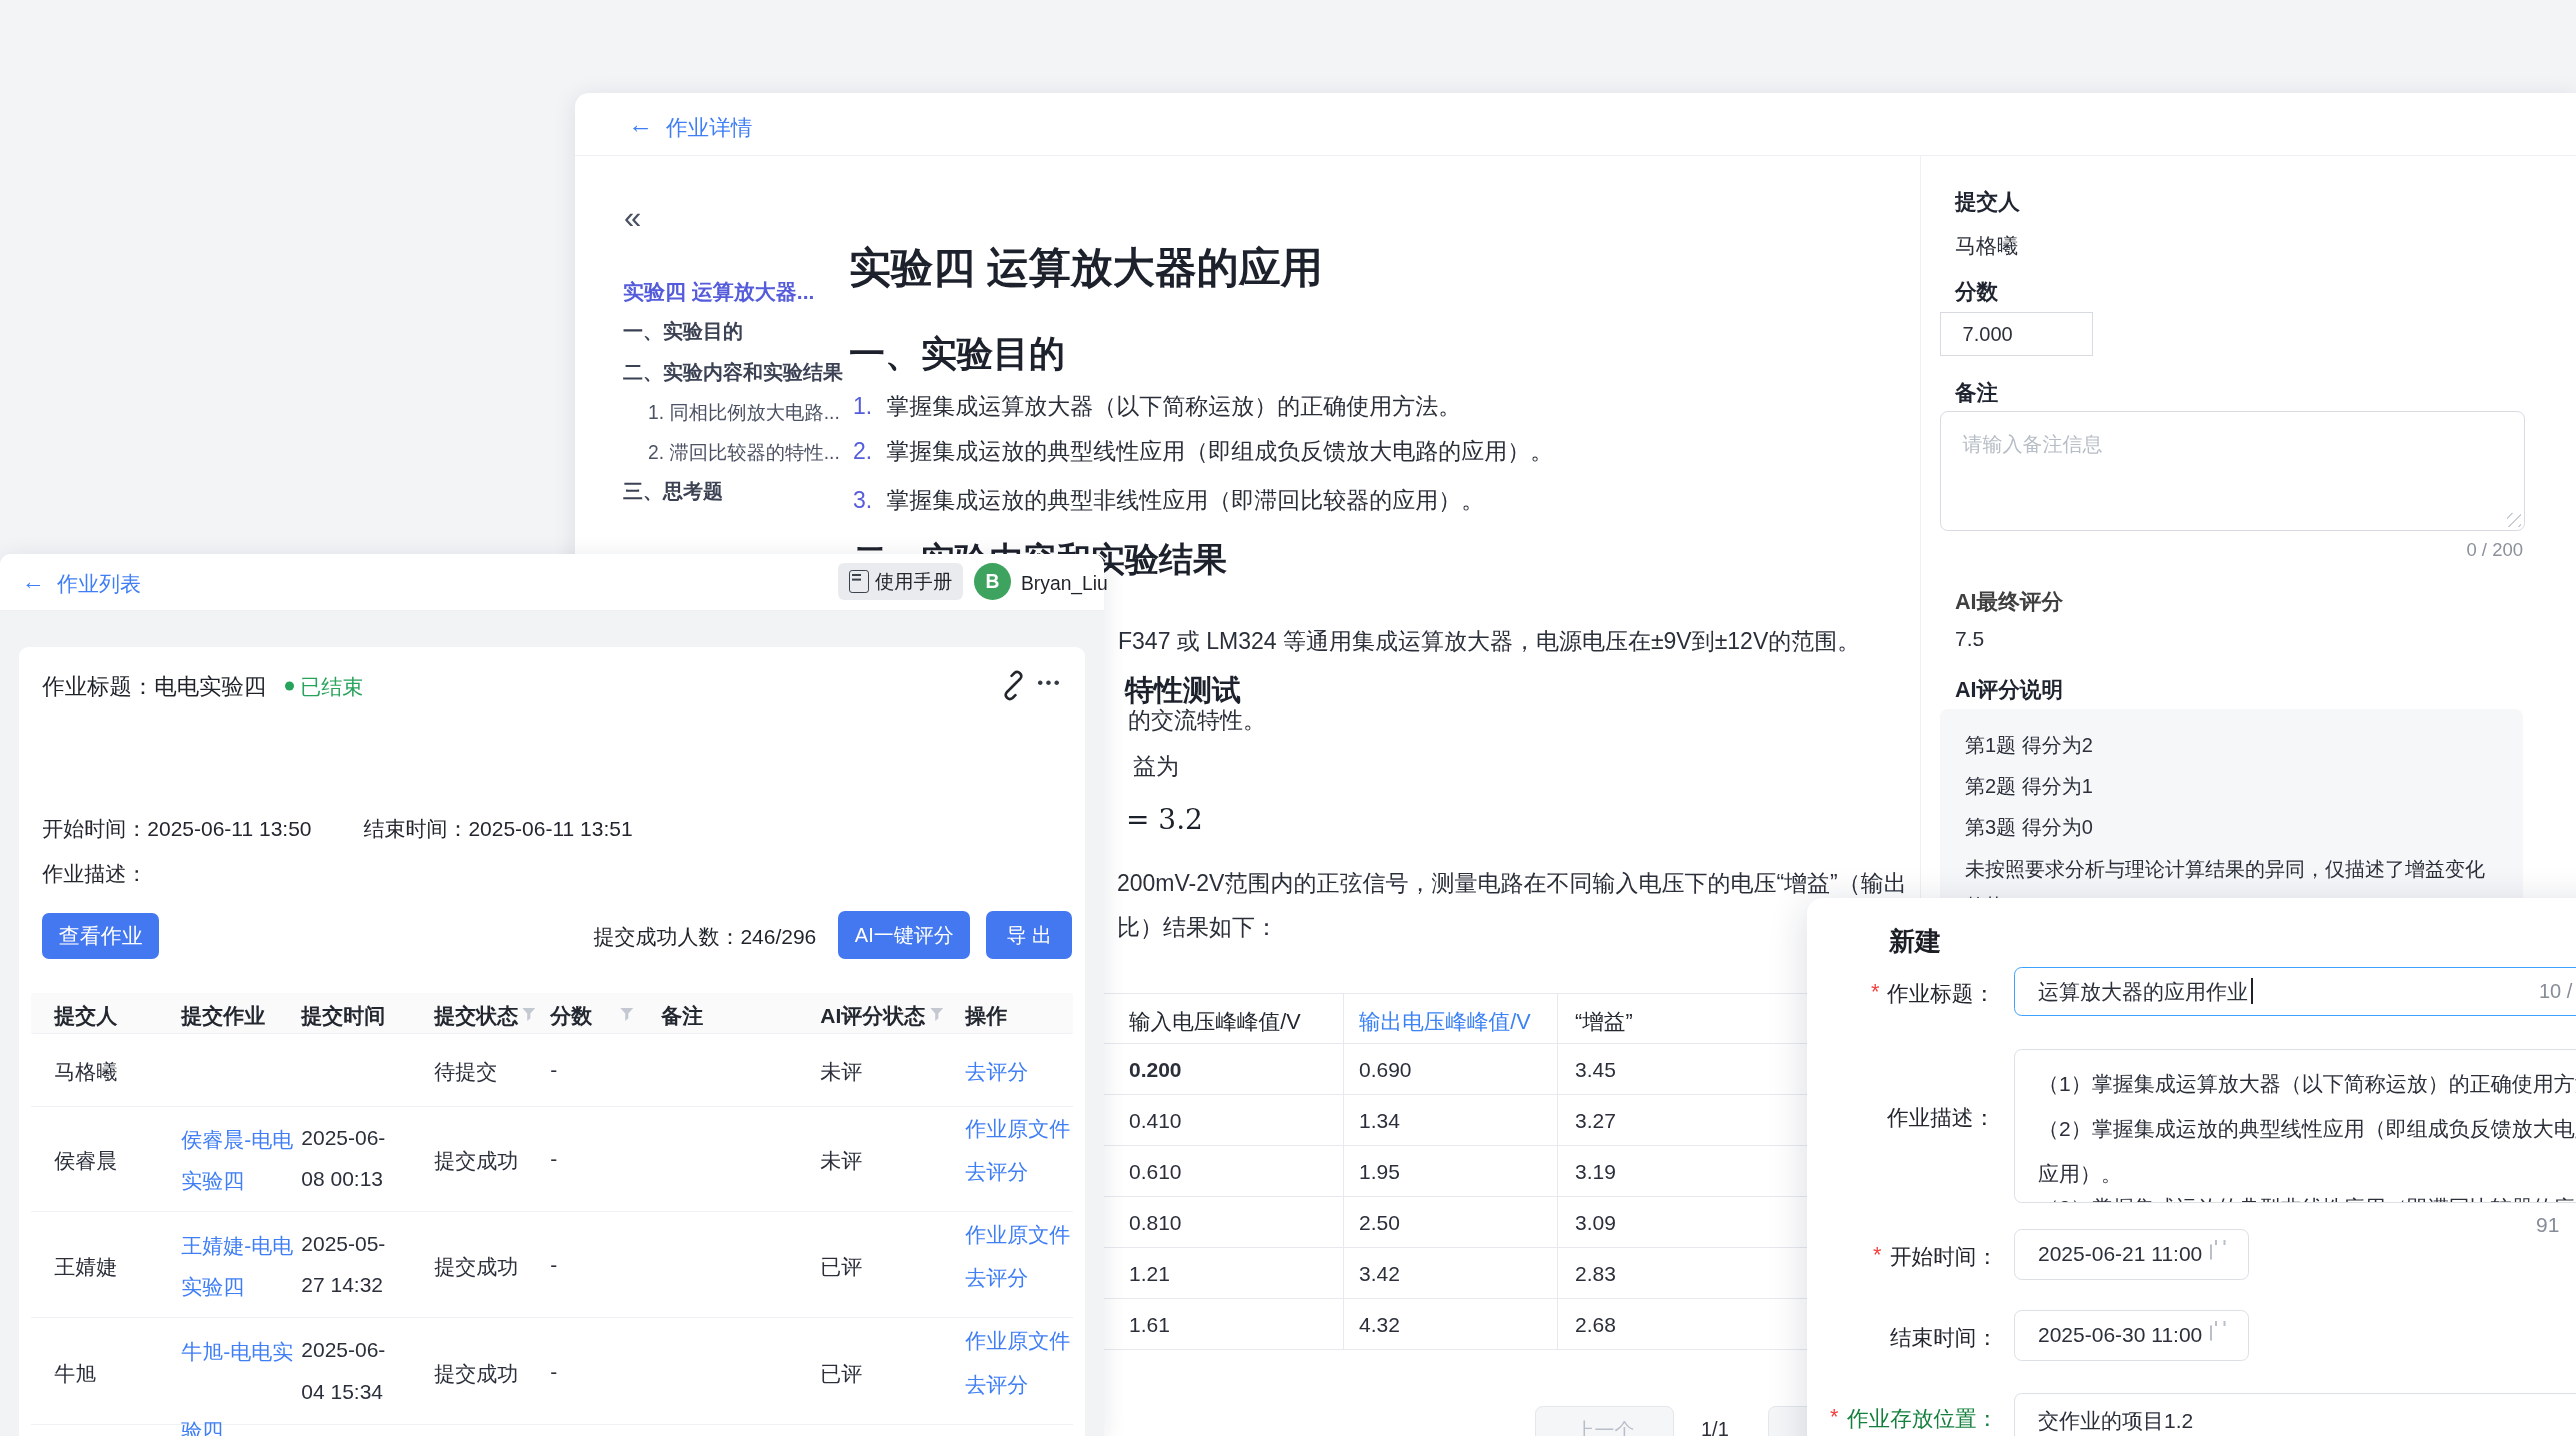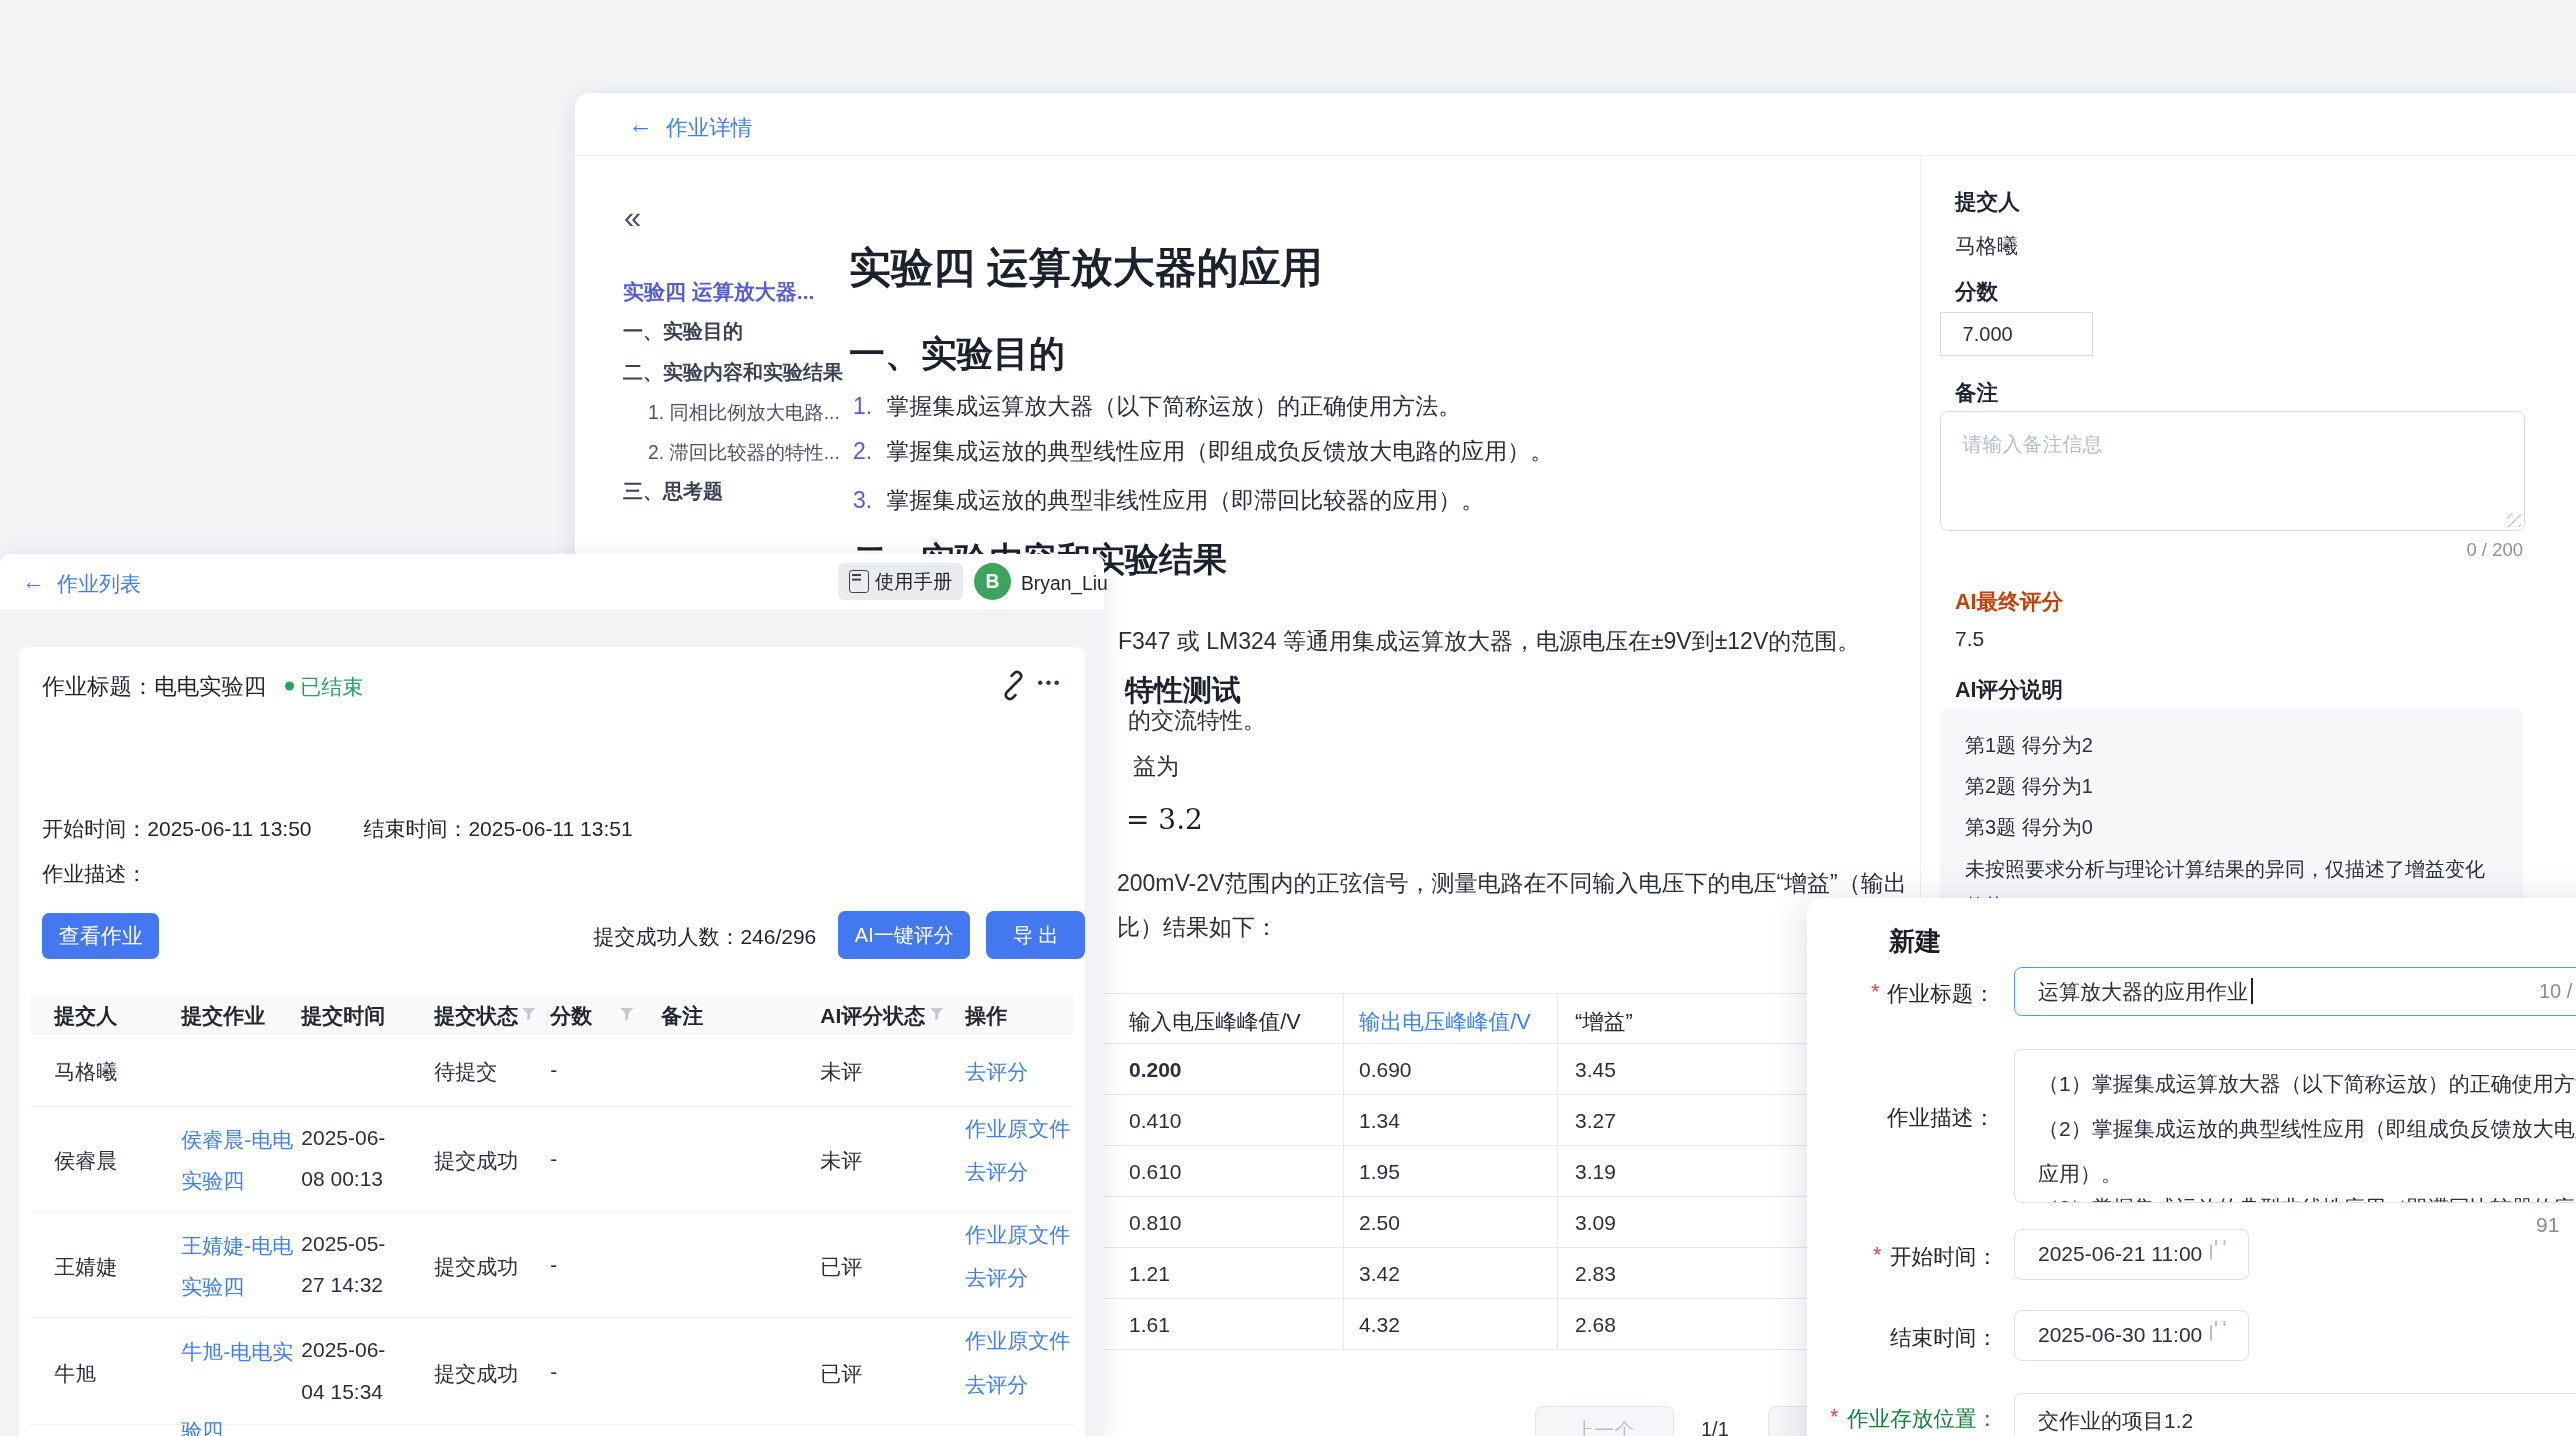--- a/index.html
+++ b/index.html
@@ -139,21 +139,21 @@
   <div class="ab b" style="left:1380px;top:184px;font-size:21.6px;color:#1f2430;">分数</div>
   <div class="ab inputbox" style="left:1365px;top:219px;width:151px;height:42px;">
     <div class="ab" style="left:21.6px;top:10px;font-size:20px;">7.000</div>
   </div>
   <div class="ab b" style="left:1380px;top:285px;font-size:21.6px;color:#1f2430;">备注</div>
   <div class="ab inputbox" style="left:1365px;top:318px;width:583px;height:118px;border-radius:7.7px;">
     <div class="ab" style="left:21.6px;top:18.5px;font-size:20px;color:#b7bdc6;">请输入备注信息</div>
     <div class="ab resize-handle" style="right:3.1px;bottom:3.1px;"></div>
   </div>
   <div class="ab" style="left:1365px;top:446px;width:583px;text-align:right;font-size:18.5px;color:#8b919b;">0 / 200</div>
-  <div class="ab b" style="left:1380px;top:494px;font-size:21.6px;color:#c2410c;">AI最终评分</div>
+  <div class="ab b" style="left:1380px;top:494px;font-size:21.6px;color:#404040;">AI最终评分</div>
   <div class="ab" style="left:1380px;top:534px;font-size:21px;">7.5</div>
   <div class="ab b" style="left:1380px;top:582px;font-size:21.6px;color:#1f2430;">AI评分说明</div>
   <div class="ab" style="left:1365px;top:616px;width:583px;height:263px;background:#f6f7f9;border-radius:7.7px;overflow:hidden;">
     <div class="ab" style="left:25px;top:23px;font-size:20px;">第1题 得分为2</div>
     <div class="ab" style="left:25px;top:64px;font-size:20px;text-align:right;">第2题 得分为1</div>
     <div class="ab" style="left:25px;top:105px;font-size:20px;">第3题 得分为0</div>
     <div class="ab" style="left:25px;top:147px;font-size:20px;">未按照要求分析与理论计算结果的异同，仅描述了增益变化</div>
     <div class="ab" style="left:25px;top:184px;font-size:20px;">趋势</div>
   </div>
 </div>
@@ -189,21 +189,21 @@
 
     <div class="ab" style="left:23px;top:168px;font-size:21px;color:#23262e;">
       <span>开始时间：</span><span>2025-06-11 13:50</span>
       <span style="margin-left:46px;">结束时间：</span><span>2025-06-11 13:51</span>
     </div>
     <div class="ab" style="left:23px;top:213px;font-size:21px;color:#23262e;">作业描述：</div>
 
     <div class="ab btn-primary" style="left:23px;top:266px;width:117px;height:46px;font-size:21px;">查看作业</div>
     <div class="ab" style="left:541px;top:276px;width:256px;text-align:right;font-size:21px;color:#1f2329;">提交成功人数：246/296</div>
     <div class="ab btn-primary" style="left:819px;top:264px;width:132px;height:48px;font-size:20px;">AI一键评分</div>
-    <div class="ab btn-primary" style="left:967px;top:264px;width:99px;height:48px;font-size:20px;border-radius:8px;">导 出</div>
+    <div class="ab btn-primary" style="left:967px;top:264px;width:86px;height:48px;font-size:20px;">导 出</div>
 
     <div class="ab" style="left:11.6px;top:346px;width:1042px;height:40px;background:#fafafa;border-radius:3.1px;border-bottom:0.8px solid #eff1f4;"></div>
     <div class="ab" style="left:35px;top:355px;font-size:21px;font-weight:600;color:#23272f;">提交人</div>
     <div class="ab" style="left:162px;top:355px;font-size:21px;font-weight:600;color:#23272f;">提交作业</div>
     <div class="ab" style="left:282px;top:355px;font-size:21px;font-weight:600;color:#23272f;">提交时间</div>
     <div class="ab" style="left:415px;top:355px;font-size:21px;font-weight:600;color:#23272f;">提交状态</div>
     <span class="funnel ab" style="left:503px;top:361px;"></span>
     <div class="ab" style="left:531px;top:355px;font-size:21px;font-weight:600;color:#23272f;">分数</div>
     <span class="funnel ab" style="left:601px;top:361px;"></span>
     <div class="ab" style="left:642px;top:355px;font-size:21px;font-weight:600;color:#23272f;">备注</div>

